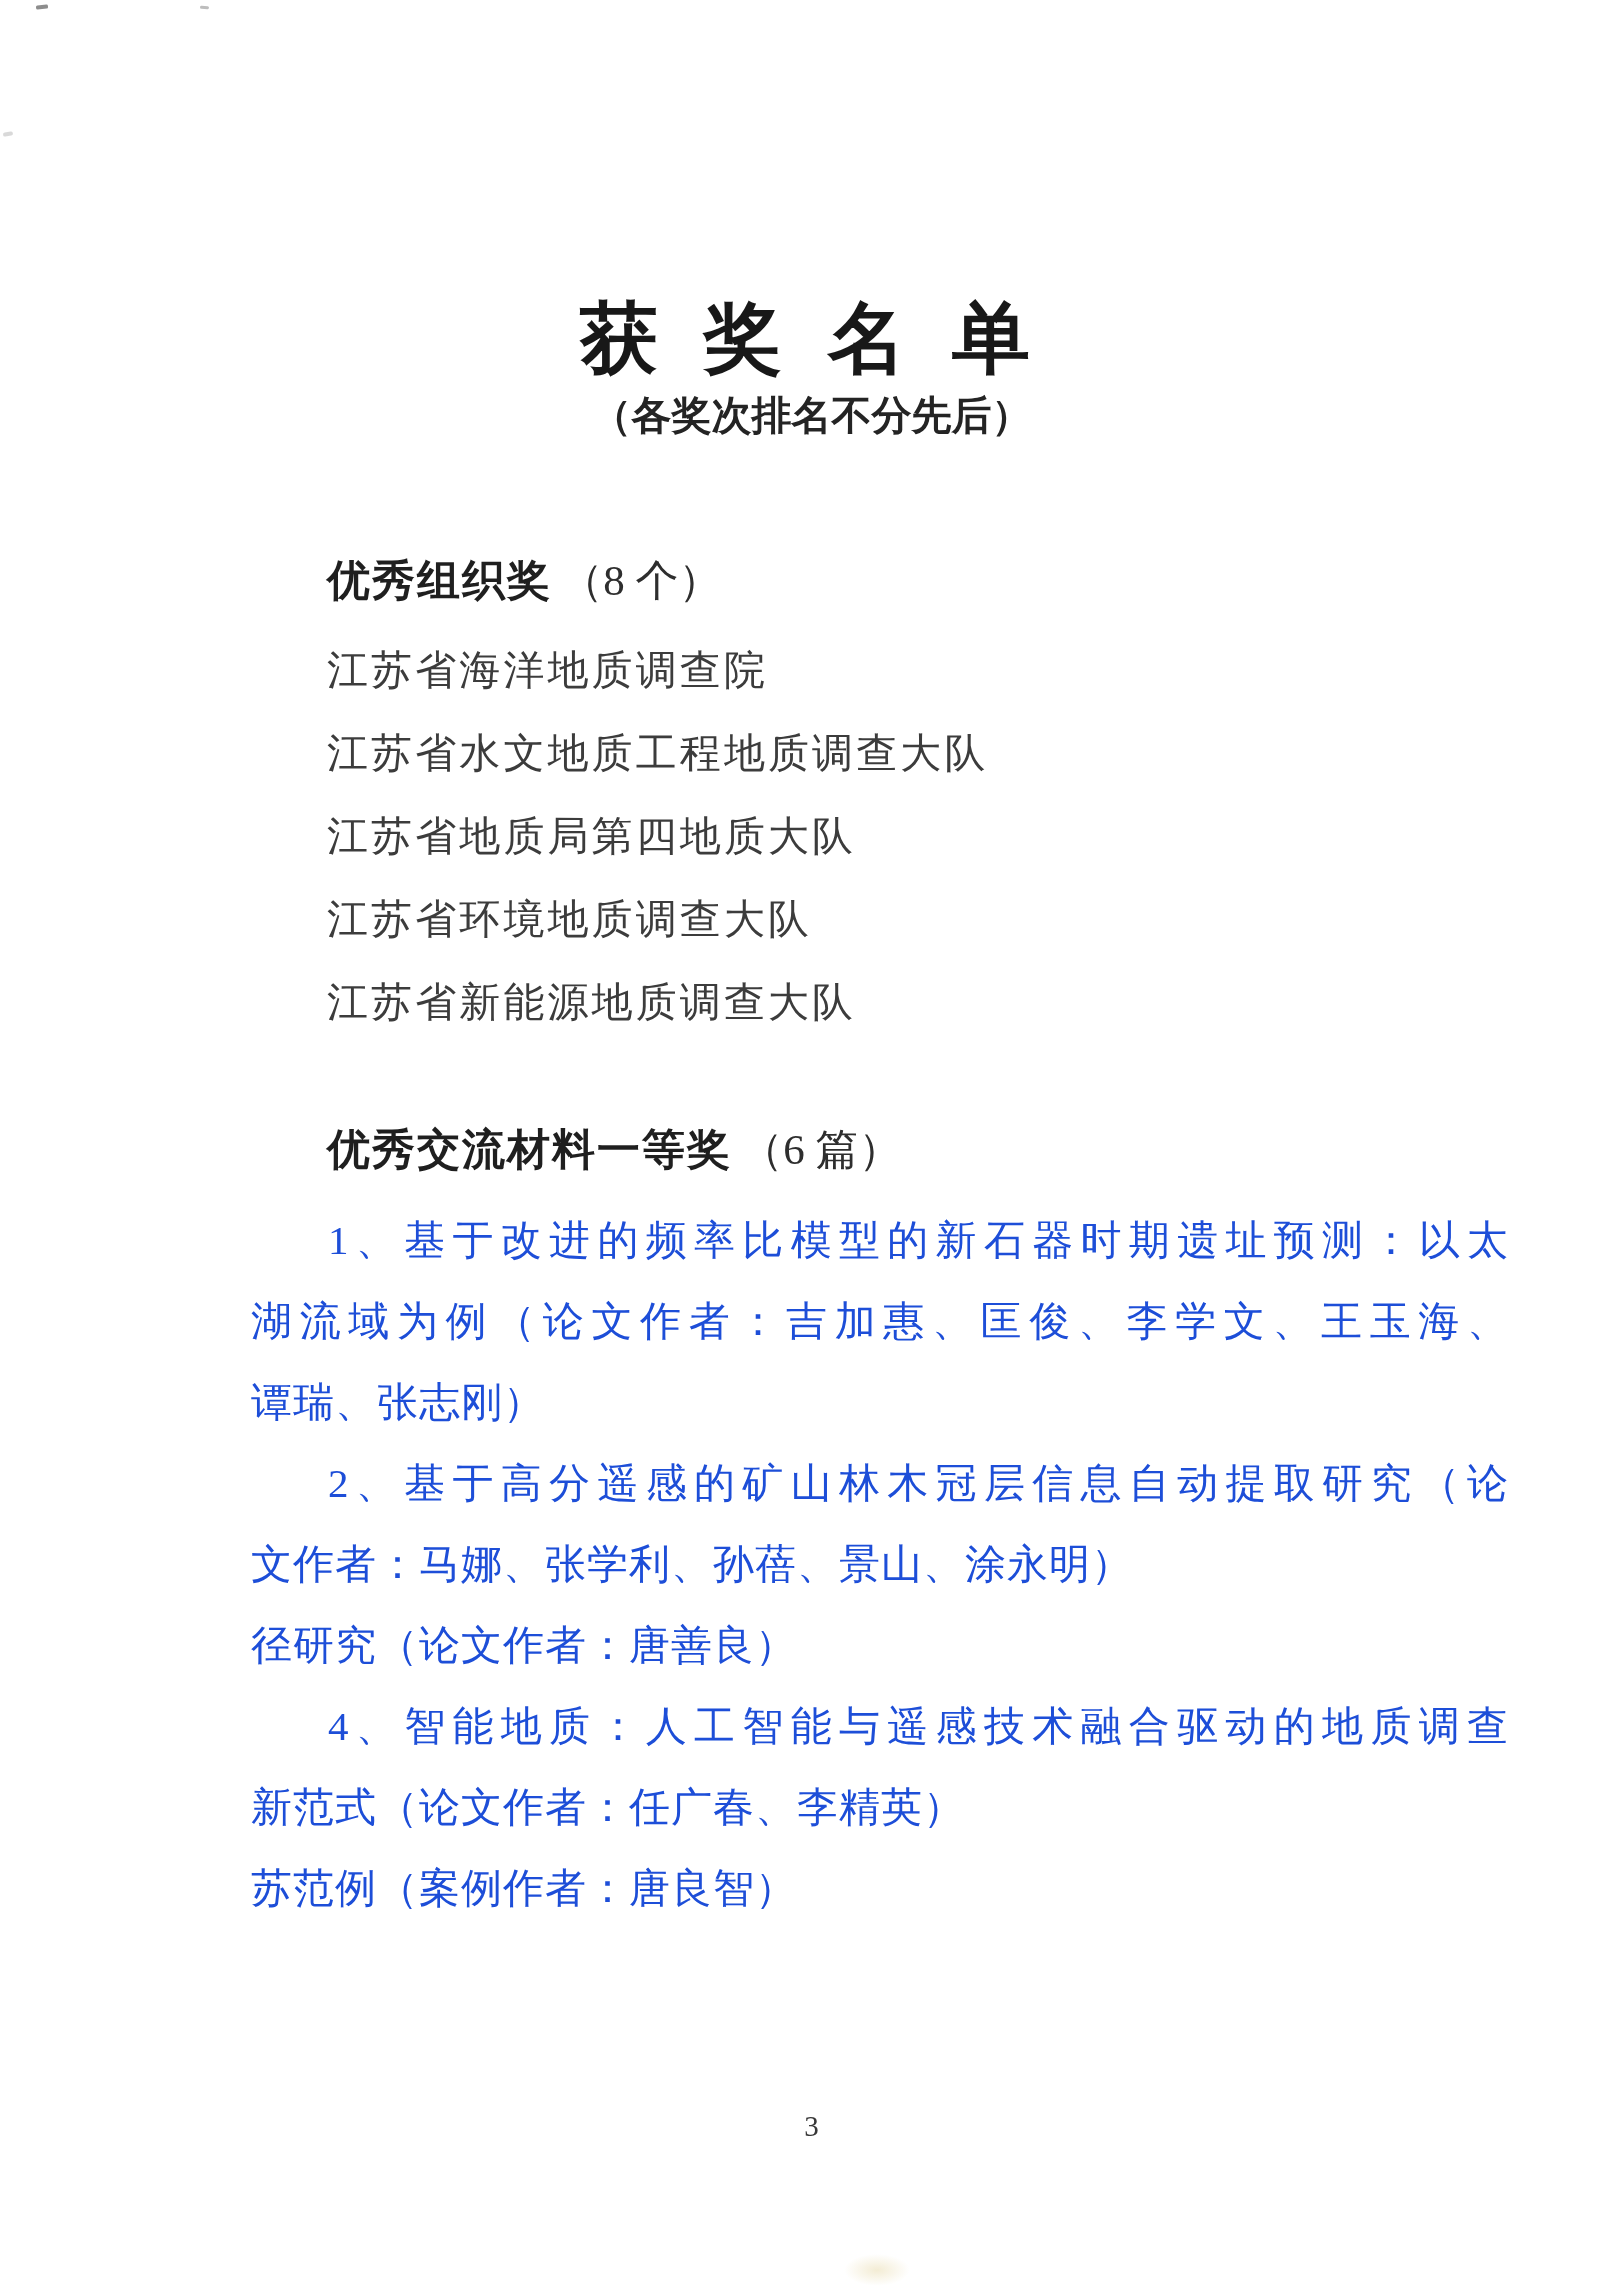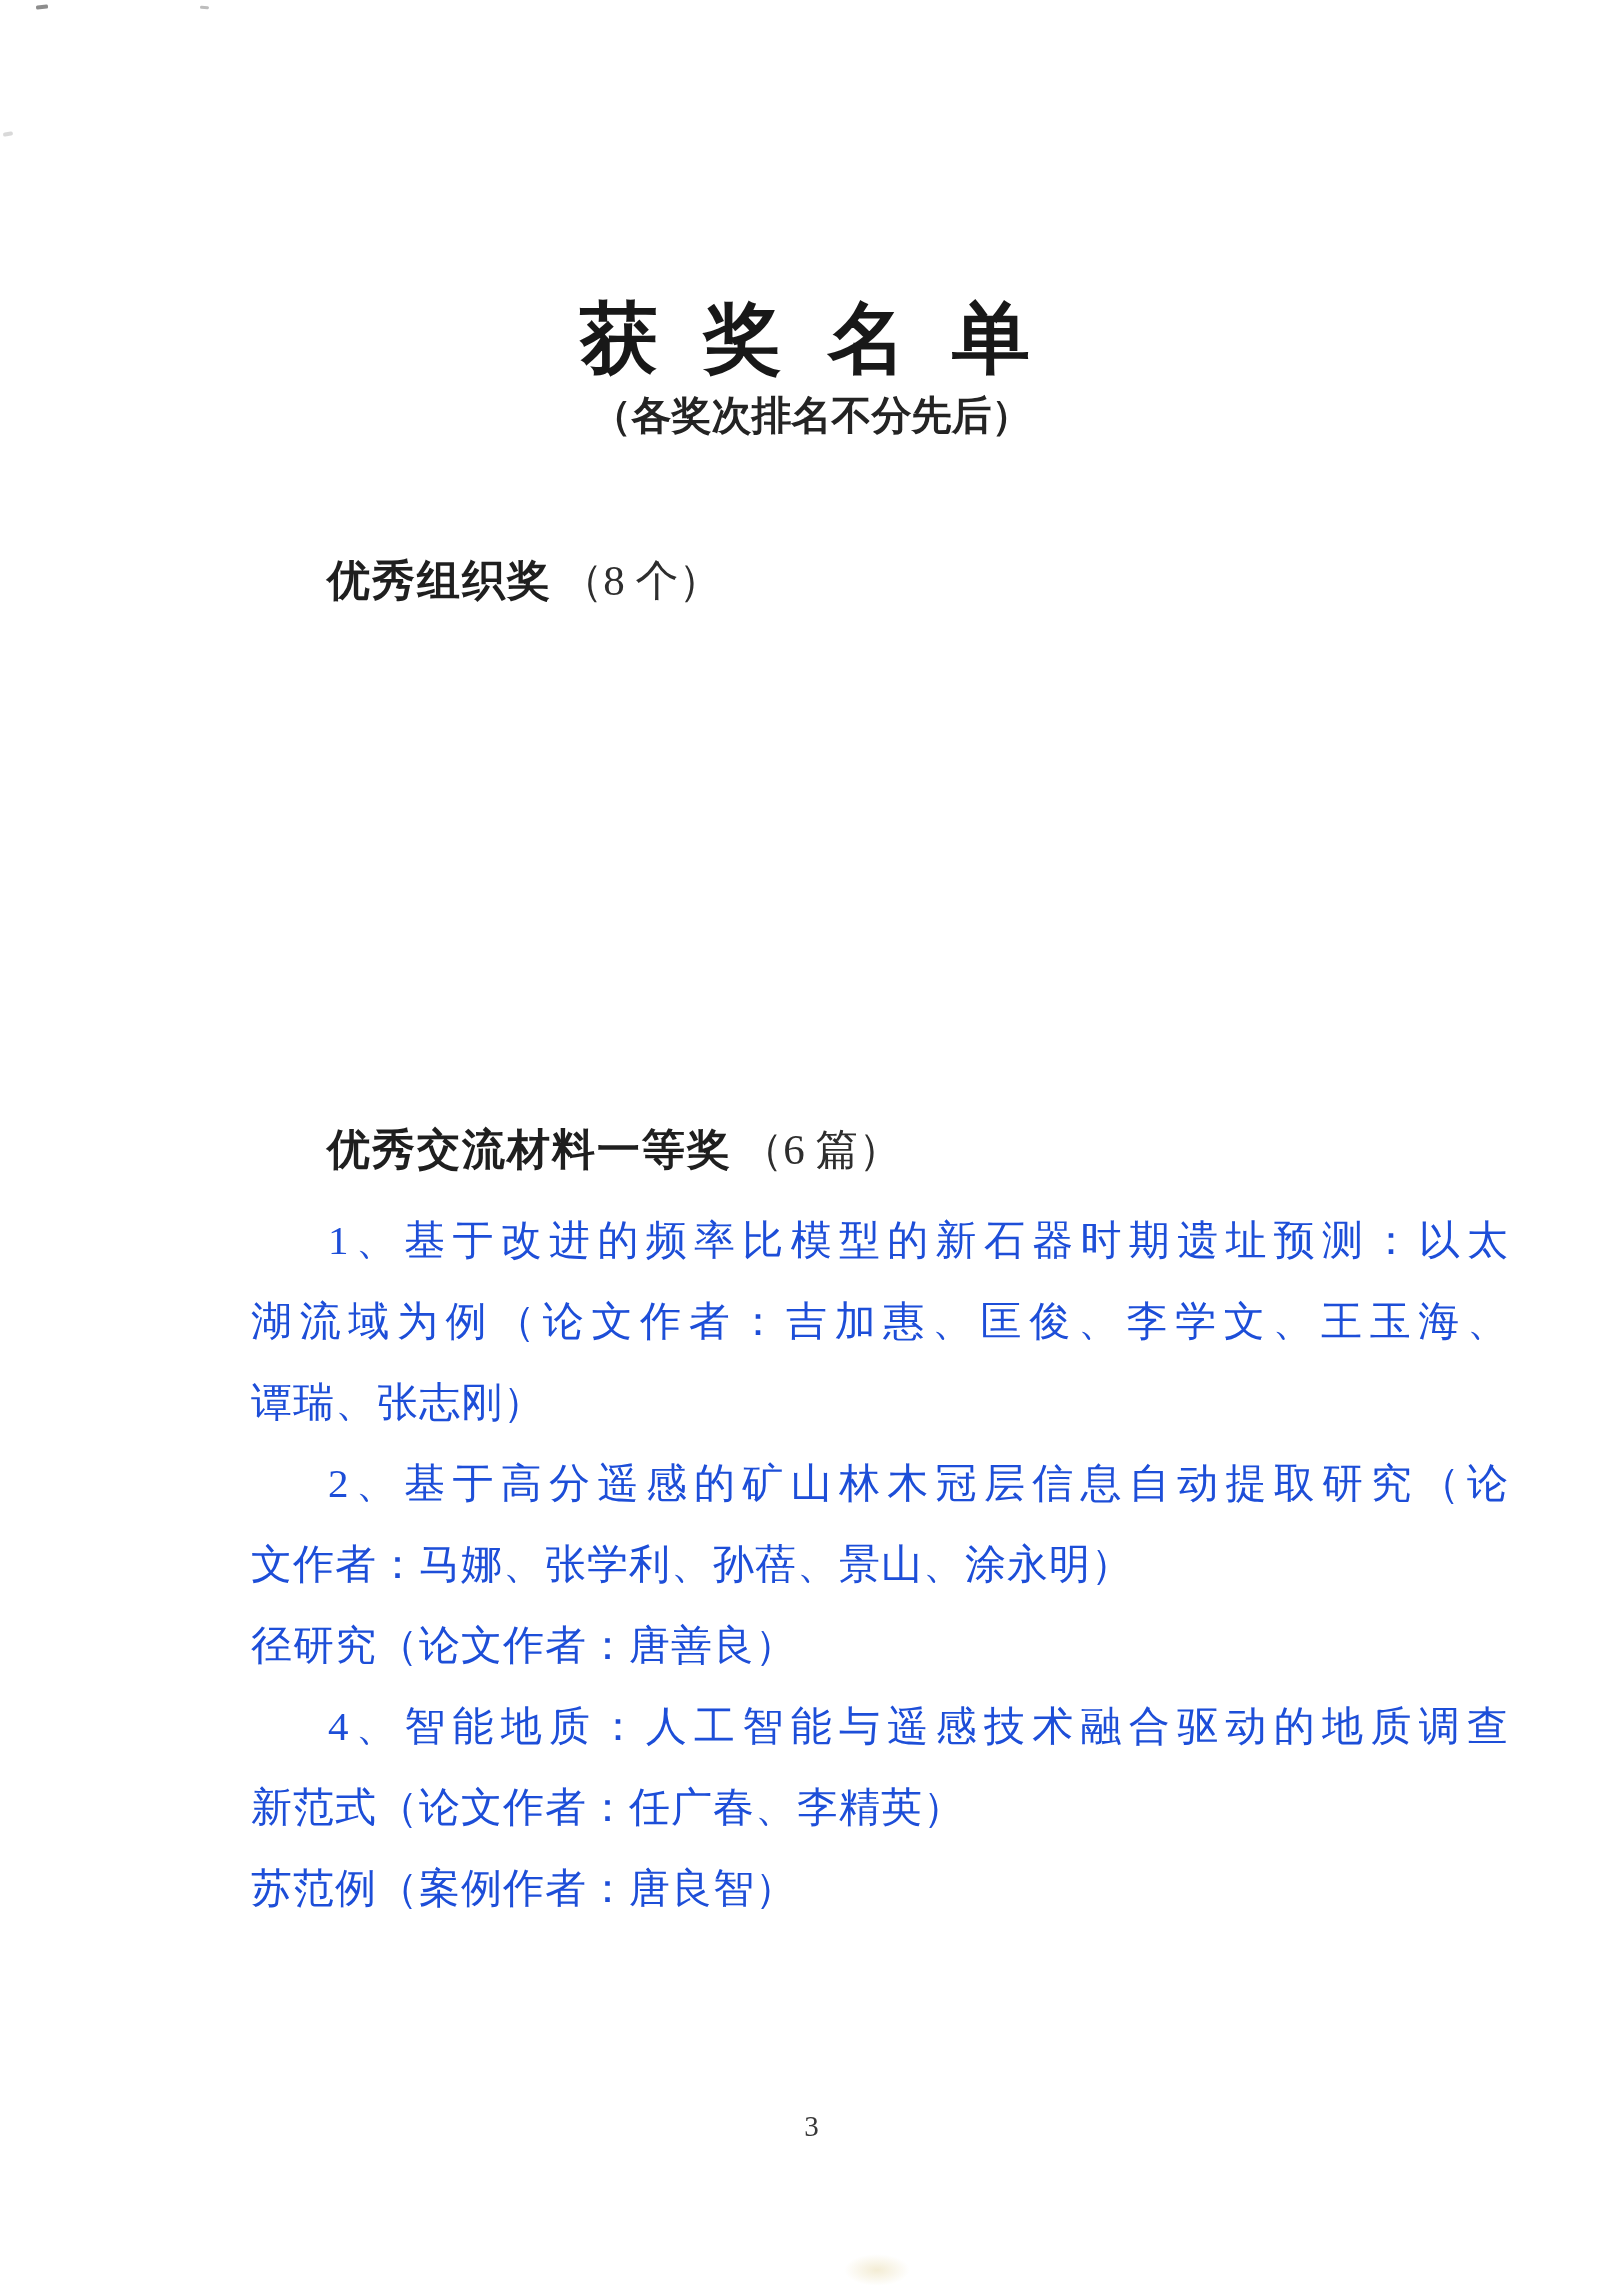--- a/index.html
+++ b/index.html
@@ -75,20 +75,27 @@
   <div class="artifact a-tilde"></div>
   <div class="artifact a-smudge"></div>
 
   <h1 class="title">获 奖 名 单</h1>
   <div class="subtitle">（各奖次排名不分先后）</div>
 
   <div class="heading heading-org">
     <span class="h-main">优秀组织奖</span><span class="h-note">（8 个）</span>
   </div>
 
+  <div class="orglist">
+    <div class="orgline">江苏省海洋地质调查院</div>
+    <div class="orgline">江苏省水文地质工程地质调查大队</div>
+    <div class="orgline">江苏省地质局第四地质大队</div>
+    <div class="orgline">江苏省环境地质调查大队</div>
+    <div class="orgline">江苏省新能源地质调查大队</div>
+  </div>
 
   <div class="heading heading-mat">
     <span class="h-main">优秀交流材料一等奖</span><span class="h-note">（6 篇）</span>
   </div>
 
   <div class="items">
 
     <div class="line indent full">1、基于改进的频率比模型的新石器时期遗址预测：以太</div>
     <div class="line full">湖流域为例（论文作者：吉加惠、匡俊、李学文、王玉海、</div>
     <div class="line">谭瑞、张志刚）</div>

